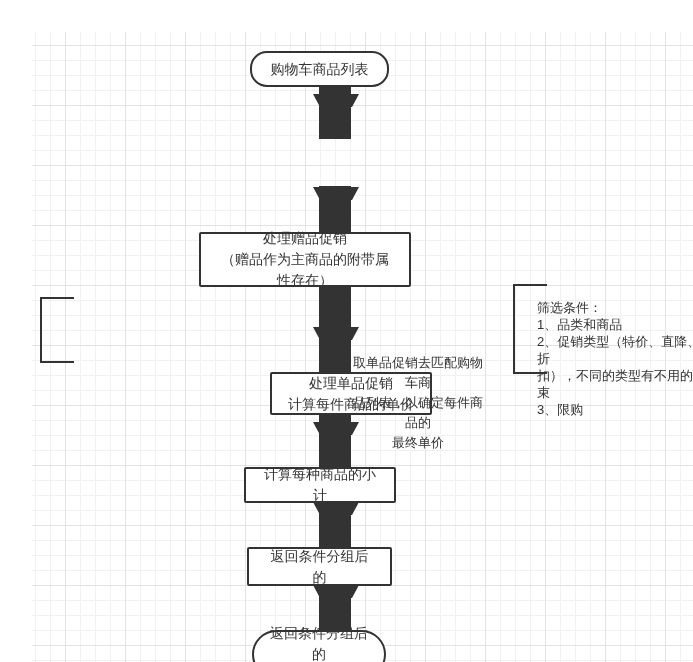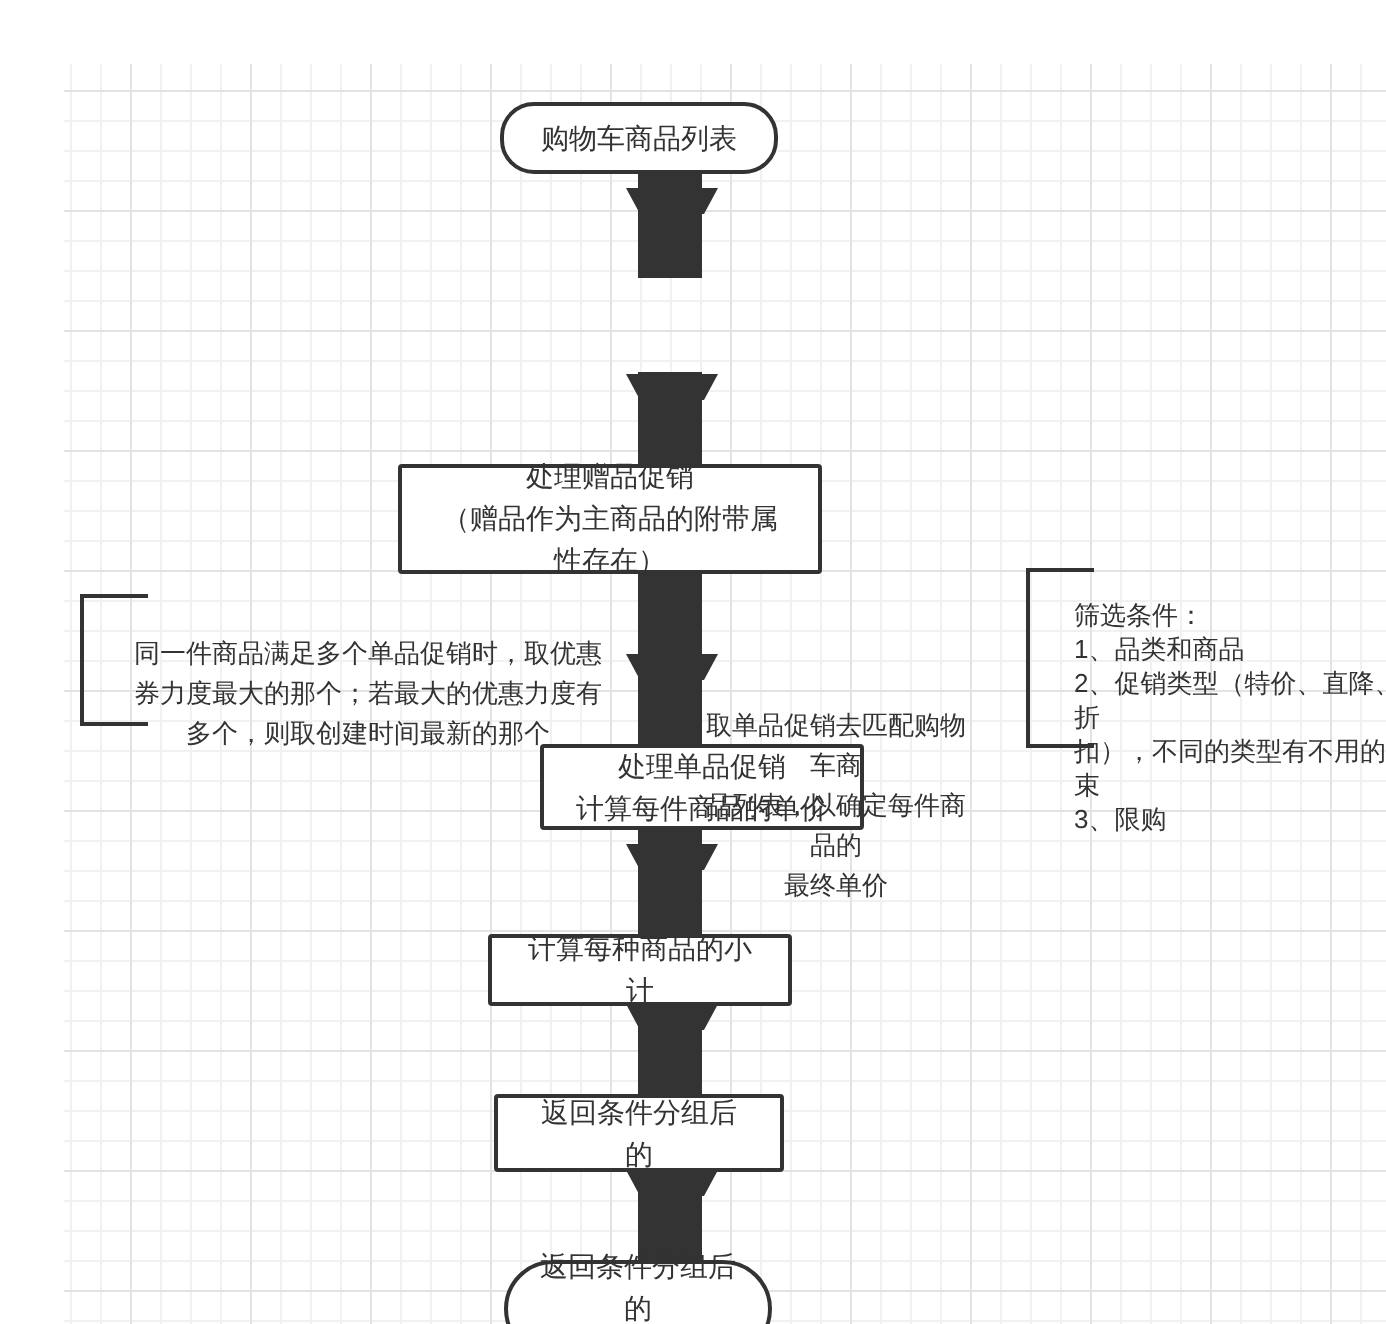--- a/index.html
+++ b/index.html
@@ -129,23 +129,20 @@
   <div class="node" id="n-subtotal">计算每种商品的小计</div>
 
   <div class="node" id="n-group">返回条件分组后的</div>
 
   <div class="node stadium" id="n-end">返回条件分组后的
 购物车商品列表</div>
 
   <div class="bracket" id="bracket-left"></div>
   <div class="bracket" id="bracket-right"></div>
 
-  <div class="note" id="note-left">同一件商品满足多个单品促销时，取优惠
-券力度最大的那个；若最大的优惠力度有
-多个，则取创建时间最新的那个</div>
 
   <div class="note" id="note-edge">取单品促销去匹配购物车商
 品列表，以确定每件商品的
 最终单价</div>
 
   <div class="note" id="note-right">筛选条件：
 1、品类和商品
 2、促销类型（特价、直降、折
 扣），不同的类型有不用的约束
 3、限购</div>

